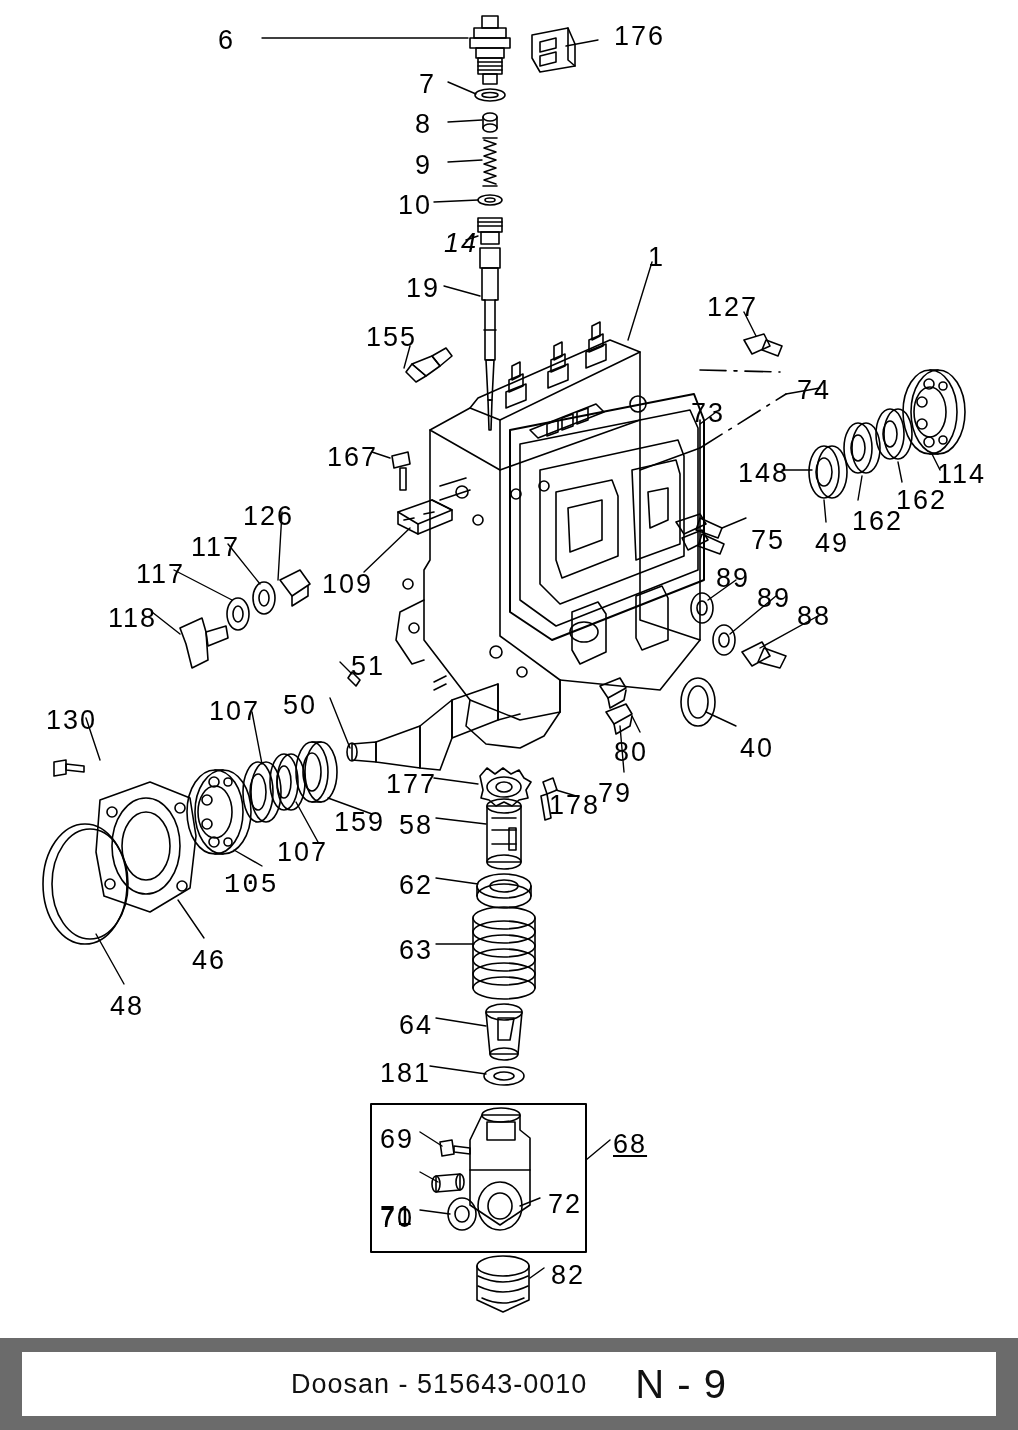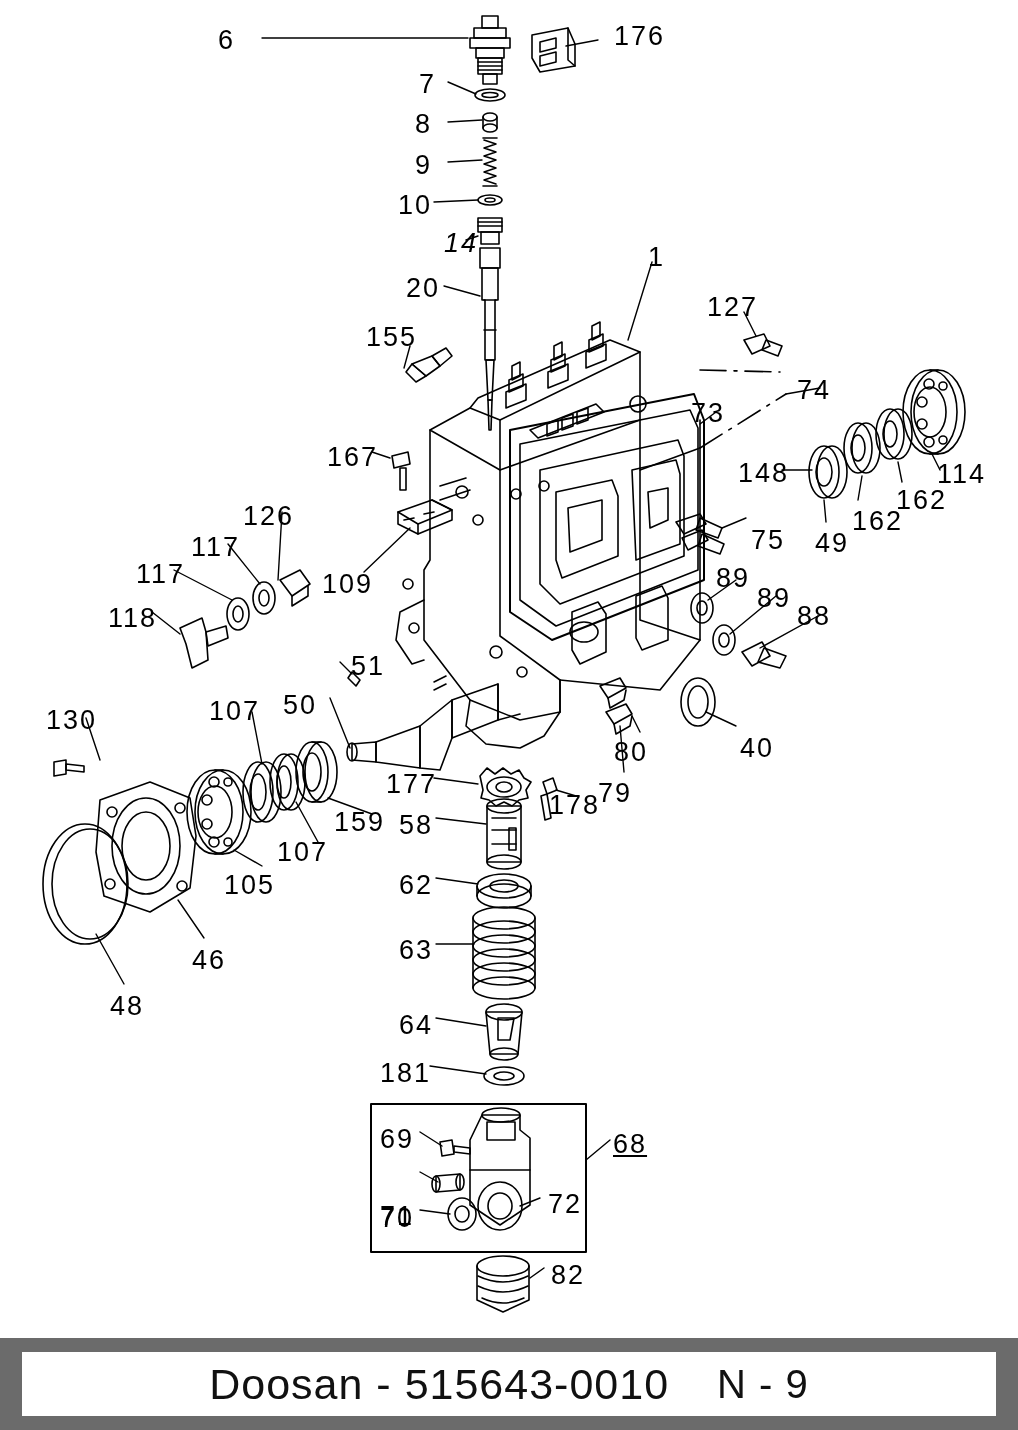--- a/index.html
+++ b/index.html
@@ -55,21 +55,21 @@
     top: 1352px;
     width: 974px;
     height: 64px;
     background: #ffffff;
     display: flex;
     align-items: center;
     justify-content: center;
   }
   #footer-text {
     font-family: "Liberation Sans", sans-serif;
-    font-size: 43px;
+    font-size: 27px;
     letter-spacing: 1px;
     color: #111111;
   }
   #footer-page {
     font-family: "Liberation Sans", sans-serif;
     font-size: 40px;
     letter-spacing: 1px;
     color: #111111;
     margin-left: 48px;
   }
@@ -448,21 +448,21 @@
       </g>
     </svg>
 
     <div class="callout" style="left:218px; top:27px;">6</div>
     <div class="callout" style="left:614px; top:23px;">176</div>
     <div class="callout" style="left:419px; top:71px;">7</div>
     <div class="callout" style="left:415px; top:111px;">8</div>
     <div class="callout" style="left:415px; top:152px;">9</div>
     <div class="callout" style="left:398px; top:192px;">10</div>
     <div class="callout" style="left:444px; top:230px;font-style:italic;">14</div>
-    <div class="callout" style="left:406px; top:275px;">20</div>
+    <div class="callout" style="left:406px; top:275px;">19</div>
     <div class="callout" style="left:648px; top:244px;">1</div>
     <div class="callout" style="left:707px; top:294px;">127</div>
     <div class="callout" style="left:366px; top:324px;">155</div>
     <div class="callout" style="left:797px; top:377px;">74</div>
     <div class="callout" style="left:691px; top:400px;">73</div>
     <div class="callout" style="left:937px; top:461px;">114</div>
     <div class="callout" style="left:896px; top:487px;">162</div>
     <div class="callout" style="left:852px; top:508px;">162</div>
     <div class="callout" style="left:738px; top:460px;">148</div>
     <div class="callout" style="left:815px; top:530px;">49</div>
@@ -478,21 +478,21 @@
     <div class="callout" style="left:797px; top:603px;">88</div>
     <div class="callout" style="left:303px; top:653px;margin-left:48px;">51</div>
     <div class="callout" style="left:283px; top:692px;">50</div>
     <div class="callout" style="left:209px; top:698px;">107</div>
     <div class="callout" style="left:46px;  top:707px;">130</div>
     <div class="callout" style="left:614px; top:739px;">80</div>
     <div class="callout" style="left:598px; top:780px;">79</div>
     <div class="callout" style="left:740px; top:735px;">40</div>
     <div class="callout" style="left:334px; top:809px;">159</div>
     <div class="callout" style="left:277px; top:839px;">107</div>
-    <div class="callout" style="left:224px; top:872px;">105</div>
+    <div class="callout" style="left:224px; top:872px;font-family:Liberation Mono, monospace;">105</div>
     <div class="callout" style="left:192px; top:947px;">46</div>
     <div class="callout" style="left:110px; top:993px;">48</div>
     <div class="callout" style="left:386px; top:771px;">177</div>
     <div class="callout" style="left:549px; top:792px;">178</div>
     <div class="callout" style="left:399px; top:812px;">58</div>
     <div class="callout" style="left:399px; top:872px;">62</div>
     <div class="callout" style="left:399px; top:937px;">63</div>
     <div class="callout" style="left:399px; top:1012px;">64</div>
     <div class="callout" style="left:380px; top:1060px;">181</div>
     <div class="callout" style="left:380px; top:1126px;">69</div>

